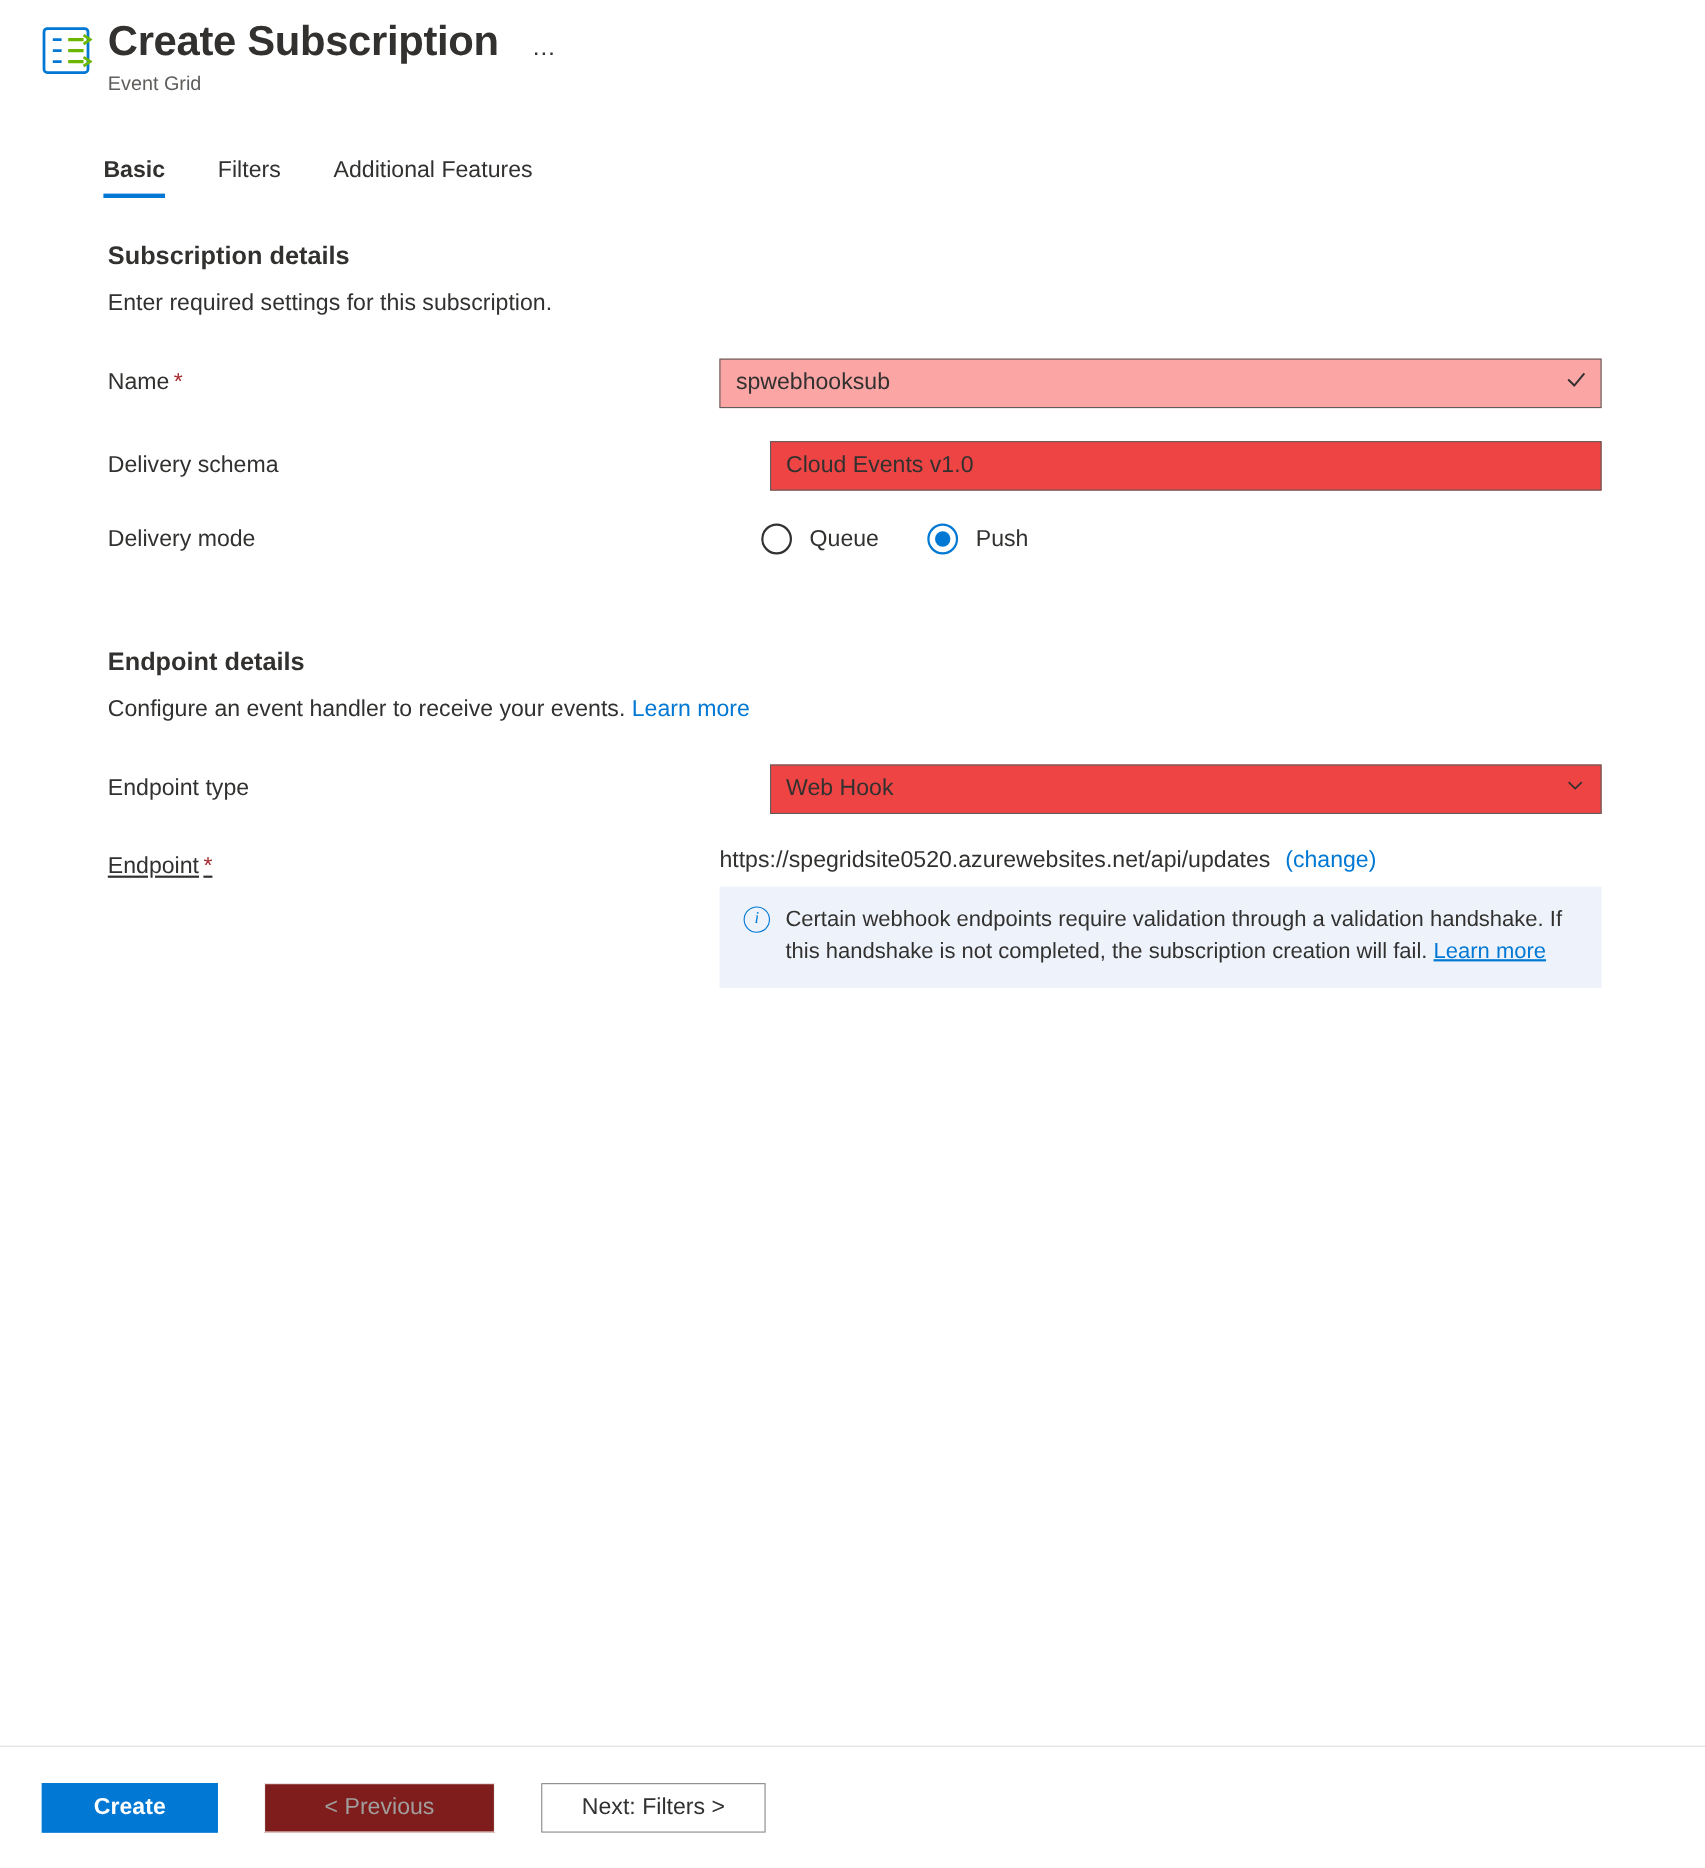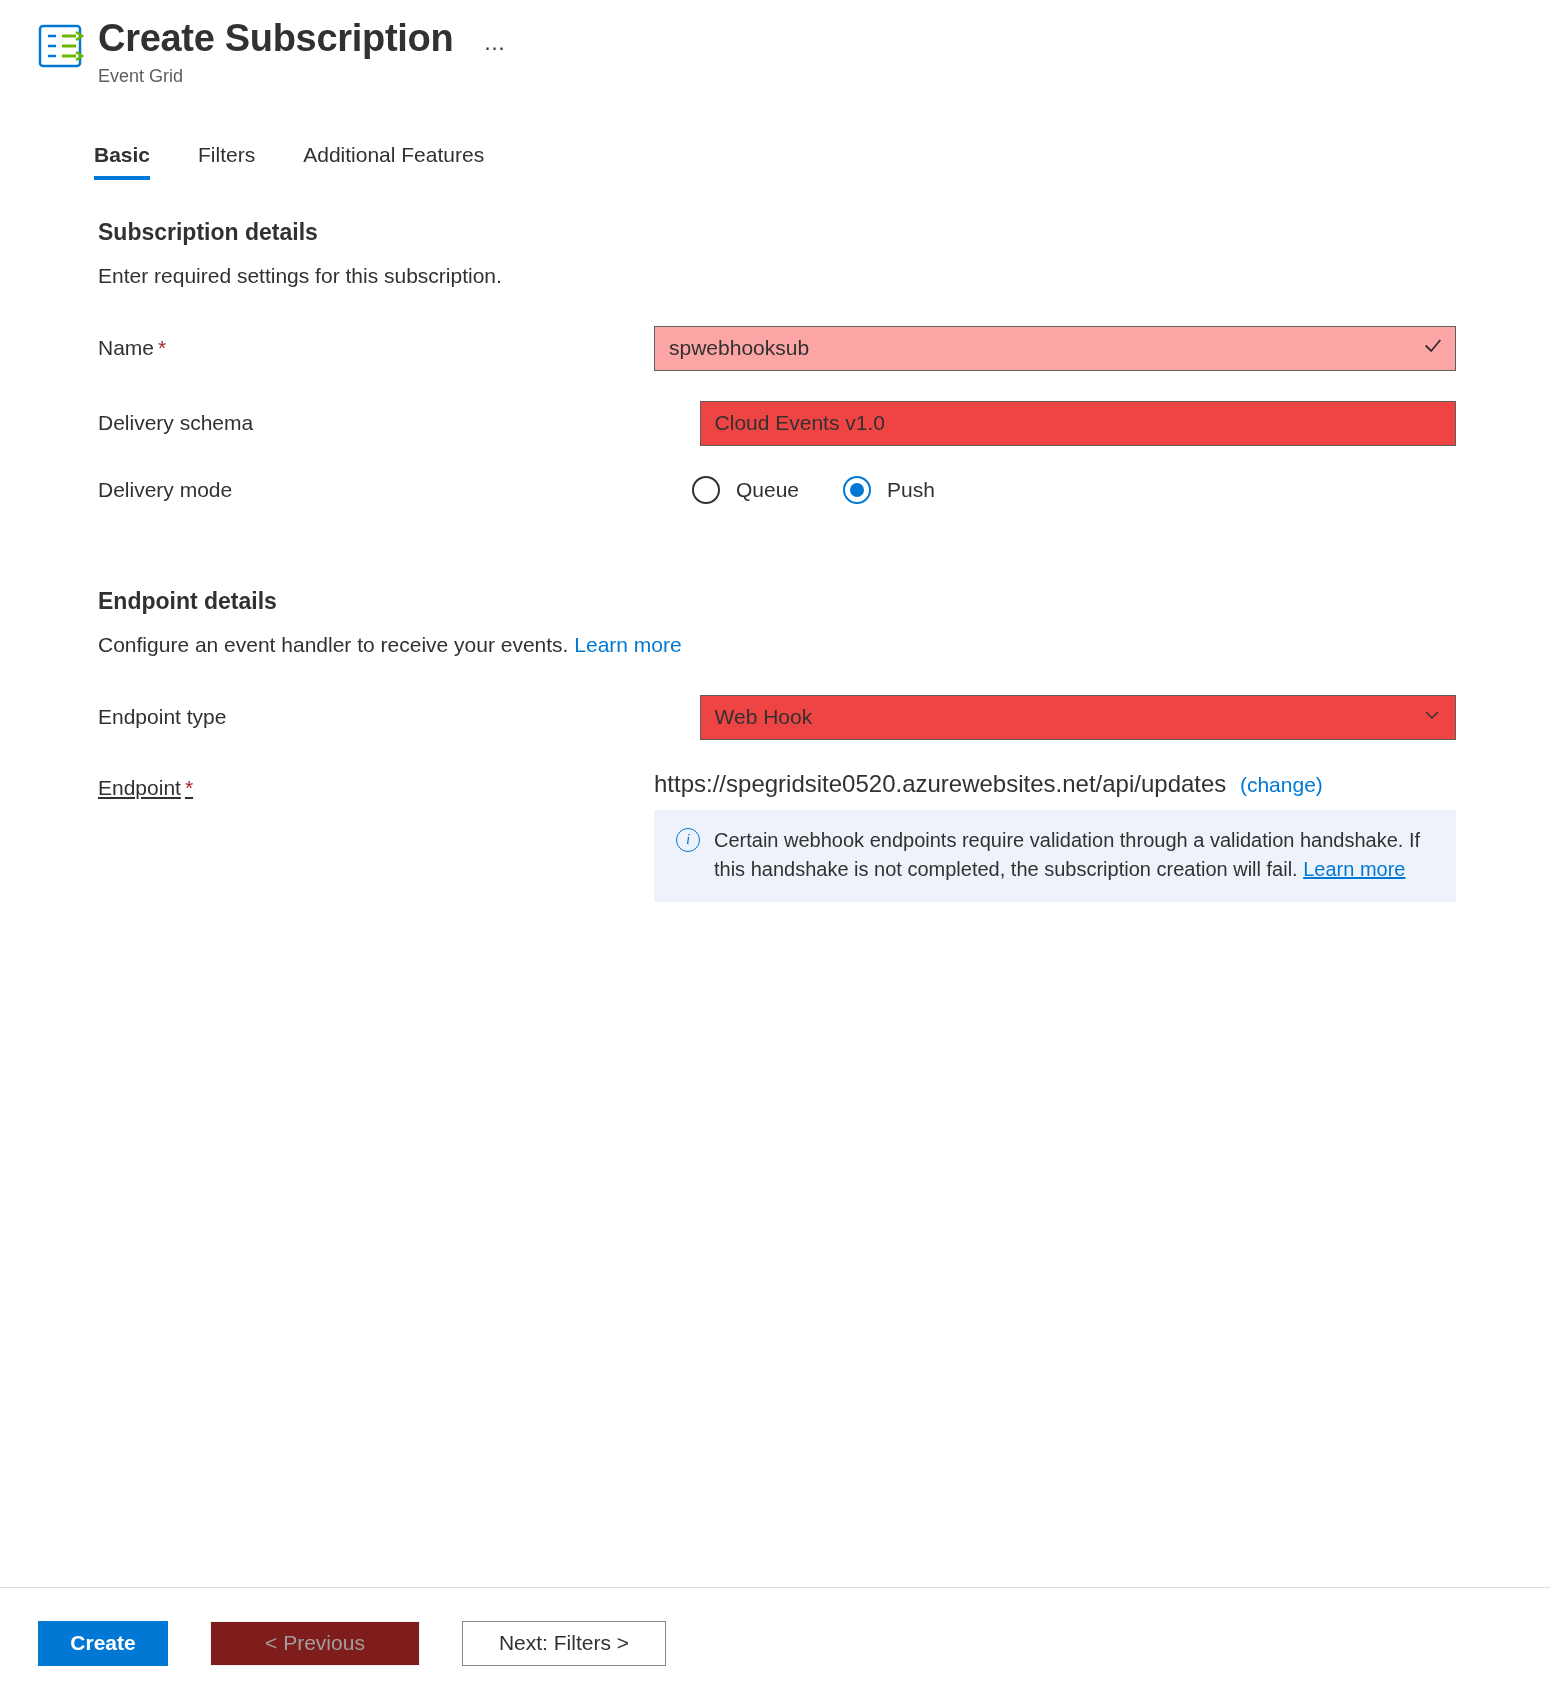--- a/index.html
+++ b/index.html
@@ -42,33 +42,33 @@
   .radio-item.selected .radio-outer { border-color:#0078d4; }
   .radio-inner { width:14px; height:14px; border-radius:50%; background:#0078d4; display:none; }
   .radio-item.selected .radio-inner { display:block; }
   .radio-label { font-size:21px; }
 
   .section-gap { height:54px; }
 
   .link { color:#0078d4; text-decoration:none; cursor:pointer; }
   .link-u { color:#0078d4; text-decoration:underline; cursor:pointer; }
 
-  .endpoint-val { font-size:24px; color:#323130; }
+  .endpoint-val { font-size:21px; color:#323130; }
   .change { font-size:21px; color:#0078d4; margin-left:8px; cursor:pointer; }
 
   .info-box { width:802px; background:#eef3fb; padding:16px 22px 18px 22px; display:flex; gap:14px; margin-top:12px; font-size:20px; line-height:1.45; }
   .info-icon { flex-shrink:0; width:24px; height:24px; border:1.5px solid #0078d4; border-radius:50%; display:flex; align-items:center; justify-content:center; color:#0078d4; font-family:Georgia, serif; font-style:italic; font-size:15px; margin-top:2px; }
 
   .endpoint-right { display:flex; flex-direction:column; }
 
   
   .footer-line { position:absolute; left:0; right:0; bottom:110px; height:1px; background:#e1dfdd; }
   .footer { position:absolute; left:0; right:0; bottom:0; height:110px; display:flex; align-items:center; padding:0 38px; gap:42px; }
   .btn { height:45px; font-size:21px; border:1px solid #8a8886; background:#fff; padding:0 26px; cursor:pointer; font-family:inherit; color:#323130; display:flex; align-items:center; justify-content:center; }
-  .btn.primary { background:#0078d4; border-color:#0078d4; color:#fff; font-weight:600; width:130px; }
+  .btn.primary { background:#0078d4; border-color:#0078d4; color:#fff; font-weight:600; width:160px; }
   .btn.disabled { background:#7f1d1d; border-color:#f3f2f1; color:#a19f9d; cursor:default; width:210px; }
   .btn.next { width:204px; }
 </style>
 </head>
 <body>
 
 <div class="page">
 
   <div class="header">
     <div class="header-icon">

